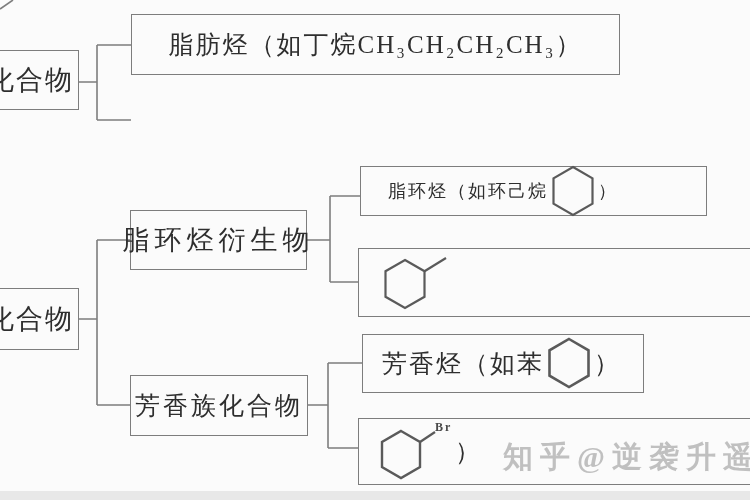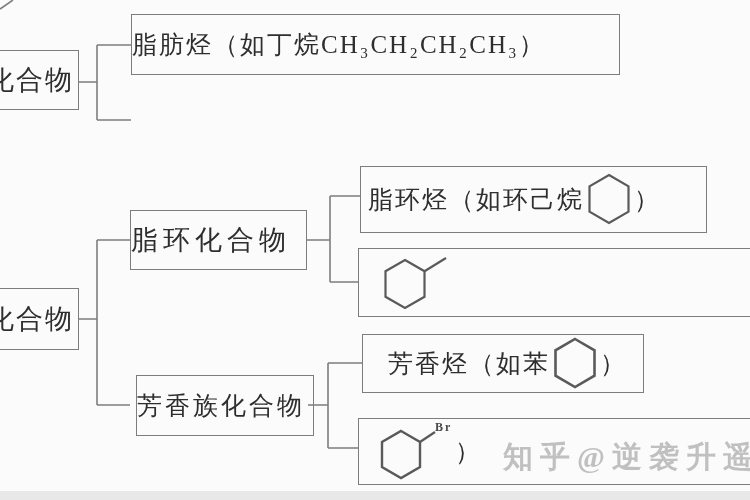--- a/index.html
+++ b/index.html
@@ -14,21 +14,21 @@
   .node{
     position:absolute;
     border:1.6px solid #7d7d7d;
     background:transparent;
     display:flex;
     align-items:center;
     box-sizing:border-box;
     letter-spacing:2px;
     white-space:nowrap;
   }
-  .node.center{}
+  .node.center{justify-content:center;}
   .node .txt{display:inline-block;}
   .hexwrap{display:inline-block;margin:8px 2px;position:relative;top:2px;}
   #connectors{position:absolute;left:0;top:0;width:750px;height:500px;pointer-events:none;}
   .watermark{
     position:absolute;
     color:rgba(143,143,143,0.55);
     font-size:30px;
     letter-spacing:7px;
     font-weight:bold;
     z-index:4;
@@ -37,24 +37,24 @@
   .footer-strip{
     position:absolute;left:0;top:491px;width:750px;height:9px;
     background:#e8e8e8;
   }
   
   #n-chain   {left:-62px; top:50px;  width:141px; height:60px; justify-content:flex-end; padding-right:4px; font-size:27px;}
   #n-cyclic  {left:-62px; top:288px; width:141px; height:62px; justify-content:flex-end; padding-right:4px; font-size:27px;}
   #n-alih    {left:131px; top:14px;  width:489px; height:61px; font-size:25px;}
   #n-alid    {left:131px; top:90px;  width:489px; height:60px; font-size:25px;}
   #n-alicy   {left:130px; top:210px; width:177px; height:60px; font-size:27px; letter-spacing:5px;}
-  #n-arom    {left:130px; top:375px; width:178px; height:61px; font-size:25px; letter-spacing:3px;margin-left:6px;}
-  #n-alicyh  {left:360px; top:166px; width:347px; height:67px; padding-left:7px; font-size:25px;}
+  #n-arom    {left:130px; top:375px; width:178px; height:61px; font-size:25px; letter-spacing:3px;}
+  #n-alicyh  {left:360px; top:166px; width:347px; height:50px; padding-left:27px; font-size:18px;}
   #n-alicyd  {left:358px; top:248px; width:400px; height:69px; padding-left:19px; font-size:25px;}
-  #n-aromh   {left:362px; top:334px; width:282px; height:59px; padding-left:25px; font-size:25px;}
+  #n-aromh   {left:362px; top:334px; width:282px; height:59px; padding-left:19px; font-size:25px;}
   #n-aromd   {left:358px; top:418px; width:400px; height:67px; padding-left:16px; font-size:25px;}
 </style>
 </head>
 <body>
 
 <div id="stage">
 
   <svg id="connectors" viewBox="0 0 750 500" xmlns="http://www.w3.org/2000/svg">
     <path d="M0 9 L13 0" stroke="#7e7e7e" stroke-width="1.6" fill="none"></path>
     <path d="M79 82 H97 M97 45 V120 M97 45 H131 M97 120 H131" stroke="#7e7e7e" stroke-width="1.6" fill="none"></path>
@@ -68,21 +68,21 @@
   </div>
   <div class="node" id="n-cyclic">
     <span class="txt">化合物</span>
   </div>
 
   <div class="node center" id="n-alih">
     <span class="txt">脂肪烃（如丁烷CH₃CH₂CH₂CH₃）</span>
   </div>
 
   <div class="node center" id="n-alicy">
-    <span class="txt">脂环化合物</span>
+    <span class="txt">脂环烃衍生物</span>
   </div>
   <div class="node center" id="n-arom">
     <span class="txt">芳香族化合物</span>
   </div>
 
   <div class="node" id="n-alicyh">
     <span class="txt">脂环烃（如环己烷</span>
     <span class="hexwrap">
       <svg width="46" height="52" viewBox="0 0 46 52">
         <polygon points="23,2 42.5,13.3 42.5,38.7 23,50 3.5,38.7 3.5,13.3" fill="none" stroke="#5a5a5a" stroke-width="2.2"></polygon>

